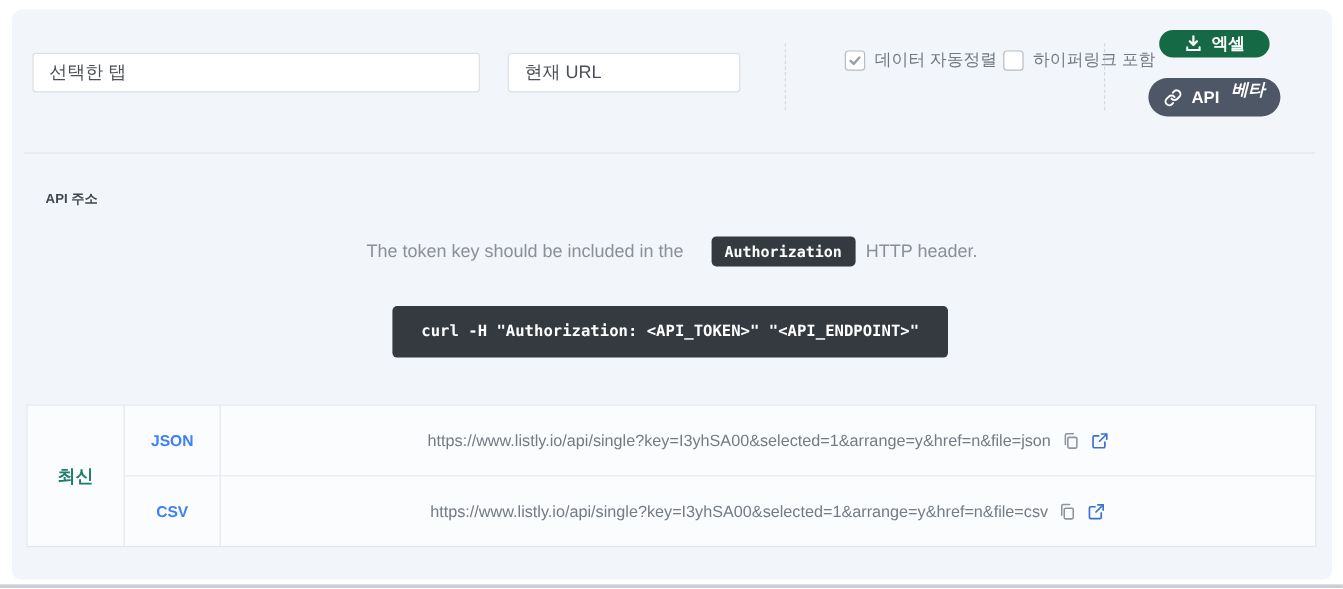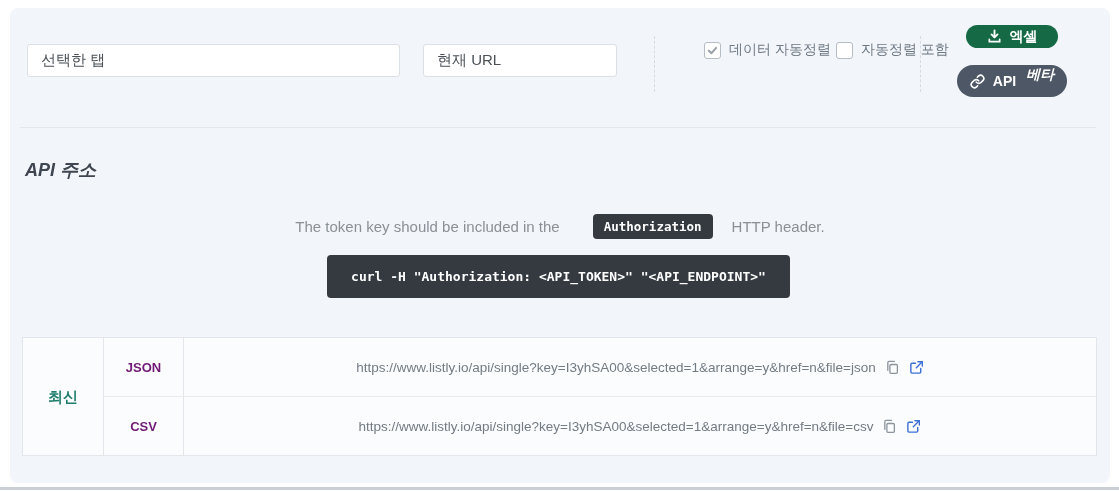--- a/index.html
+++ b/index.html
@@ -35,47 +35,47 @@
   .btn-excel { left:956px; top:17px; width:92px; height:23px;
                background:#156a45; border-radius:16px; }
   .btn-api   { left:947px; top:57px; width:110px; height:32px;
                background:#4e5766; border-radius:16px; }
   .beta { font-size:14px; font-style:italic; font-weight:bold;
           transform:translateY(-6px); display:inline-block; margin-left:2px; }
 
   
   .hdivider { position:absolute; left:10px; top:119px; width:1076px; height:0;
               border-top:1px solid #e3e7eb; }
-  .section-heading { position:absolute; left:15px; top:150px;
-                     font-size:18px; font-weight:bold; color:#3f4650;font-style:italic; }
+  .section-heading { position:absolute; left:28px; top:150px;
+                     font-size:11px; font-weight:bold; color:#3f4650; }
 
   
-  .token-note { position:absolute; left:0; top:206px; width:1100px;
-                display:flex; align-items:center; justify-content:center; gap:19px;
+  .token-note { position:absolute; left:0; top:189px; width:1100px;
+                display:flex; align-items:center; justify-content:center; gap:9px;
                 font-size:15px; color:#8a9096; }
   .code-badge { background:#343a40; color:#ffffff; border-radius:4px;
                 padding:5px 11px; font-family:"DejaVu Sans Mono", monospace;
                 font-size:12.5px; font-weight:bold;margin-left:14px; }
 
   
   .curl-block { position:absolute; left:317px; top:247px; width:463px; height:43px;
                 background:#343a40; border-radius:4px;
                 display:flex; align-items:center; justify-content:center;
                 color:#ffffff; font-family:"DejaVu Sans Mono", monospace;
                 font-size:13px; font-weight:bold; }
 
   
   .api-table { position:absolute; left:12px; top:329px; width:1075px; height:119px;
                display:grid; grid-template-columns:81px 80px 1fr;
                grid-template-rows:59px 59px;
                background:#fbfcfd; border:1px solid #e3e7ec; }
   .t-cell { display:flex; align-items:center; justify-content:center; }
   .t-group { grid-row:1 / 3; border-right:1px solid #e3e7ec;
              color:#1e7e6b; font-size:15px; font-weight:bold; }
-  .t-format { border-right:1px solid #e3e7ec; color:#701a75;
+  .t-format { border-right:1px solid #e3e7ec; color:#3b82f6;
               font-size:13px; font-weight:bold; }
   .t-url { color:#737b83; font-size:13.5px; gap:9px; }
   .row1 { border-bottom:1px solid #e8ecf0; }
   .icon-btn { display:flex; align-items:center; cursor:pointer; }
 
   
   .bottom-bar { position:absolute; left:0; top:487px; width:1119px; height:3px;
                 background:#c9cfd5; }
 
   svg { display:block; }
@@ -94,21 +94,21 @@
     <div class="chk-row">
       <span class="chk-box">
         <svg width="11" height="11" viewBox="0 0 12 12">
           <path d="M2 6.2 4.8 9 10 3.2" fill="none" stroke="#9aa1a9" stroke-width="2.2" stroke-linecap="round" stroke-linejoin="round"></path>
         </svg>
       </span>
       <span class="chk-label">데이터 자동정렬</span>
     </div>
     <div class="chk-row">
       <span class="chk-box"></span>
-      <span class="chk-label">자동정렬 포함</span>
+      <span class="chk-label">하이퍼링크 포함</span>
     </div>
   </div>
 
   <div class="vsep vsep2"></div>
 
   <button class="btn btn-excel">
     <span>
       <svg width="15" height="15" viewBox="0 0 16 16">
         <path d="M8 1.5v7" stroke="#ffffff" stroke-width="2" stroke-linecap="round" fill="none"></path>
         <path d="M4.8 5.8 8 9l3.2-3.2" stroke="#ffffff" stroke-width="2" stroke-linecap="round" stroke-linejoin="round" fill="none"></path>

